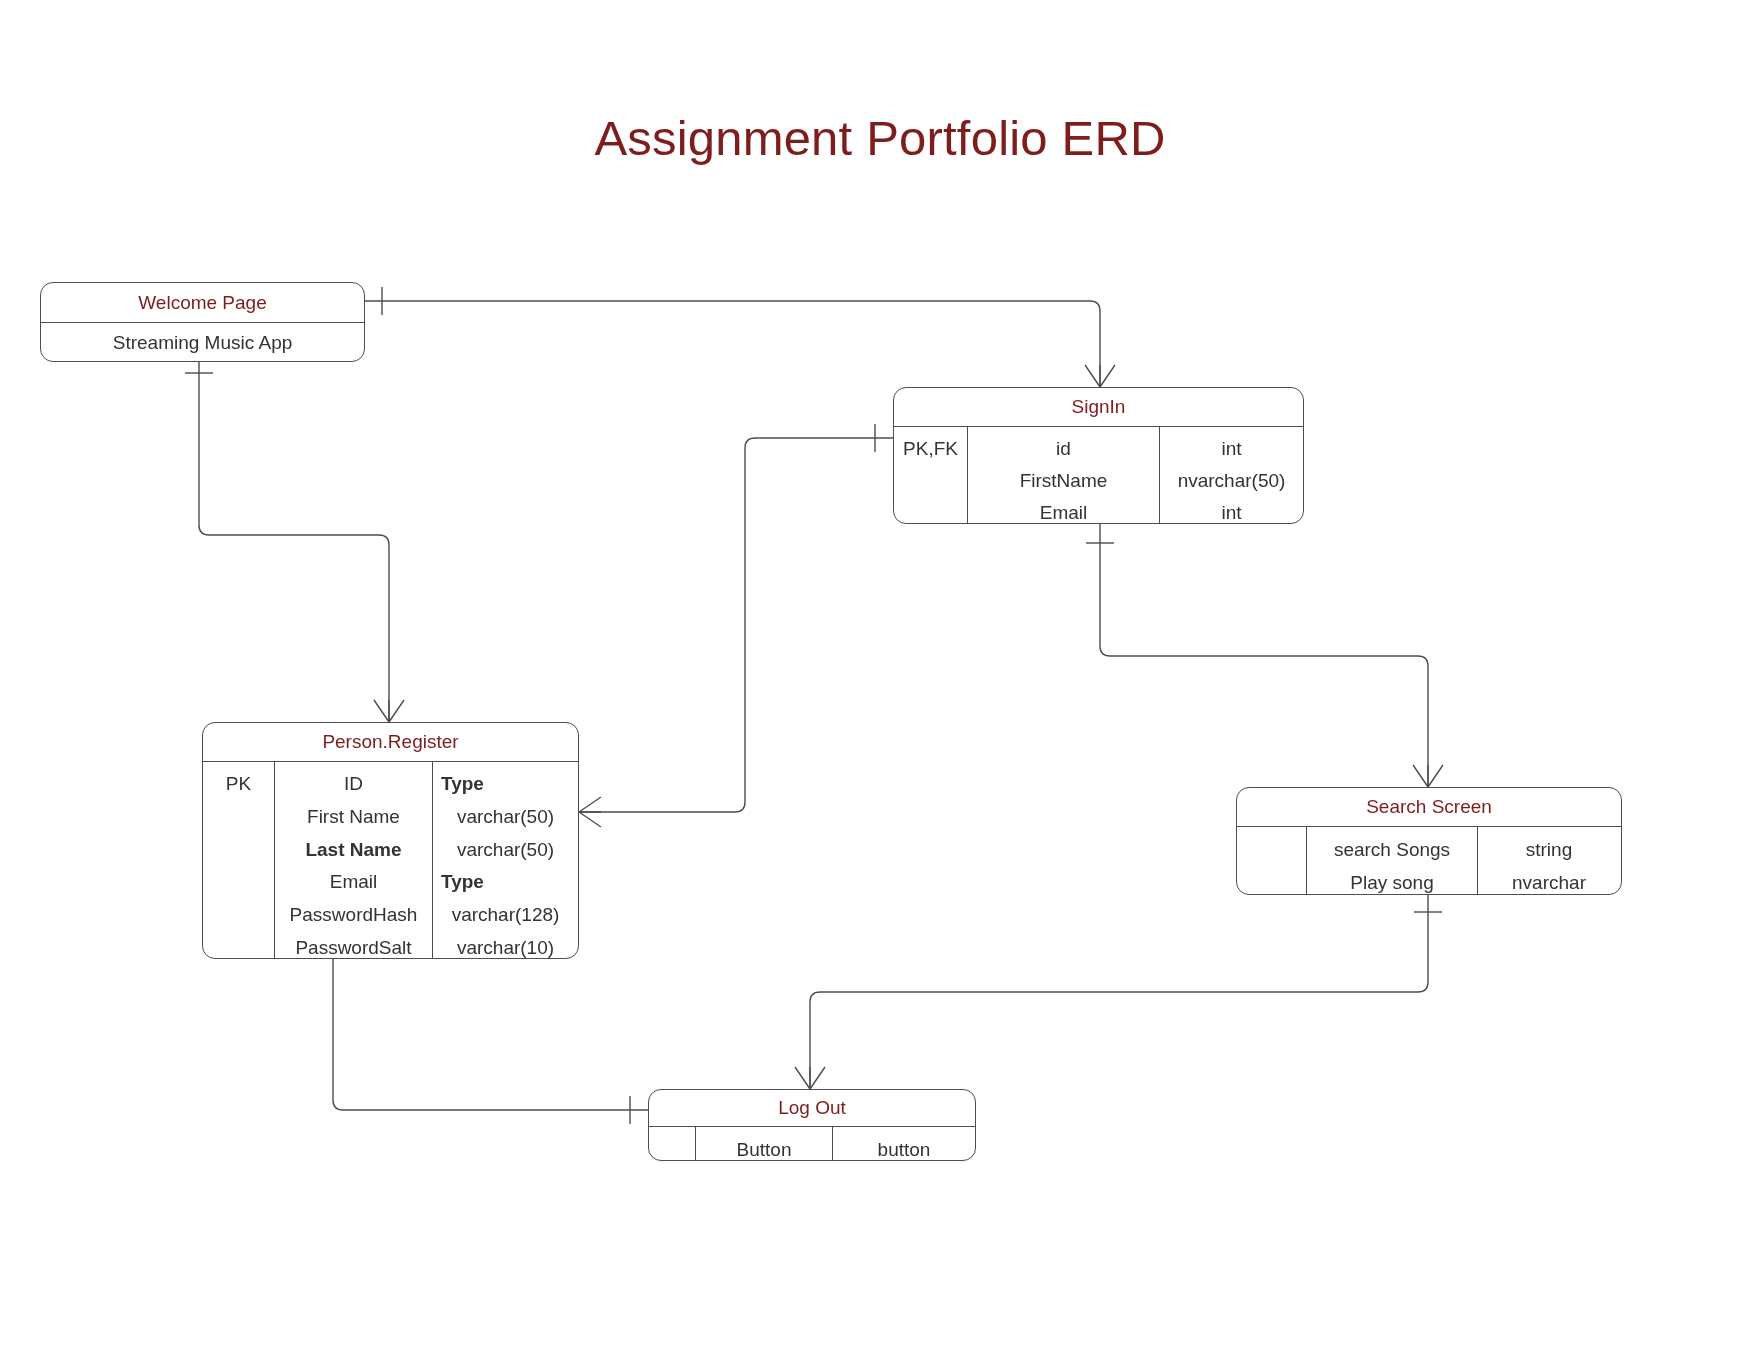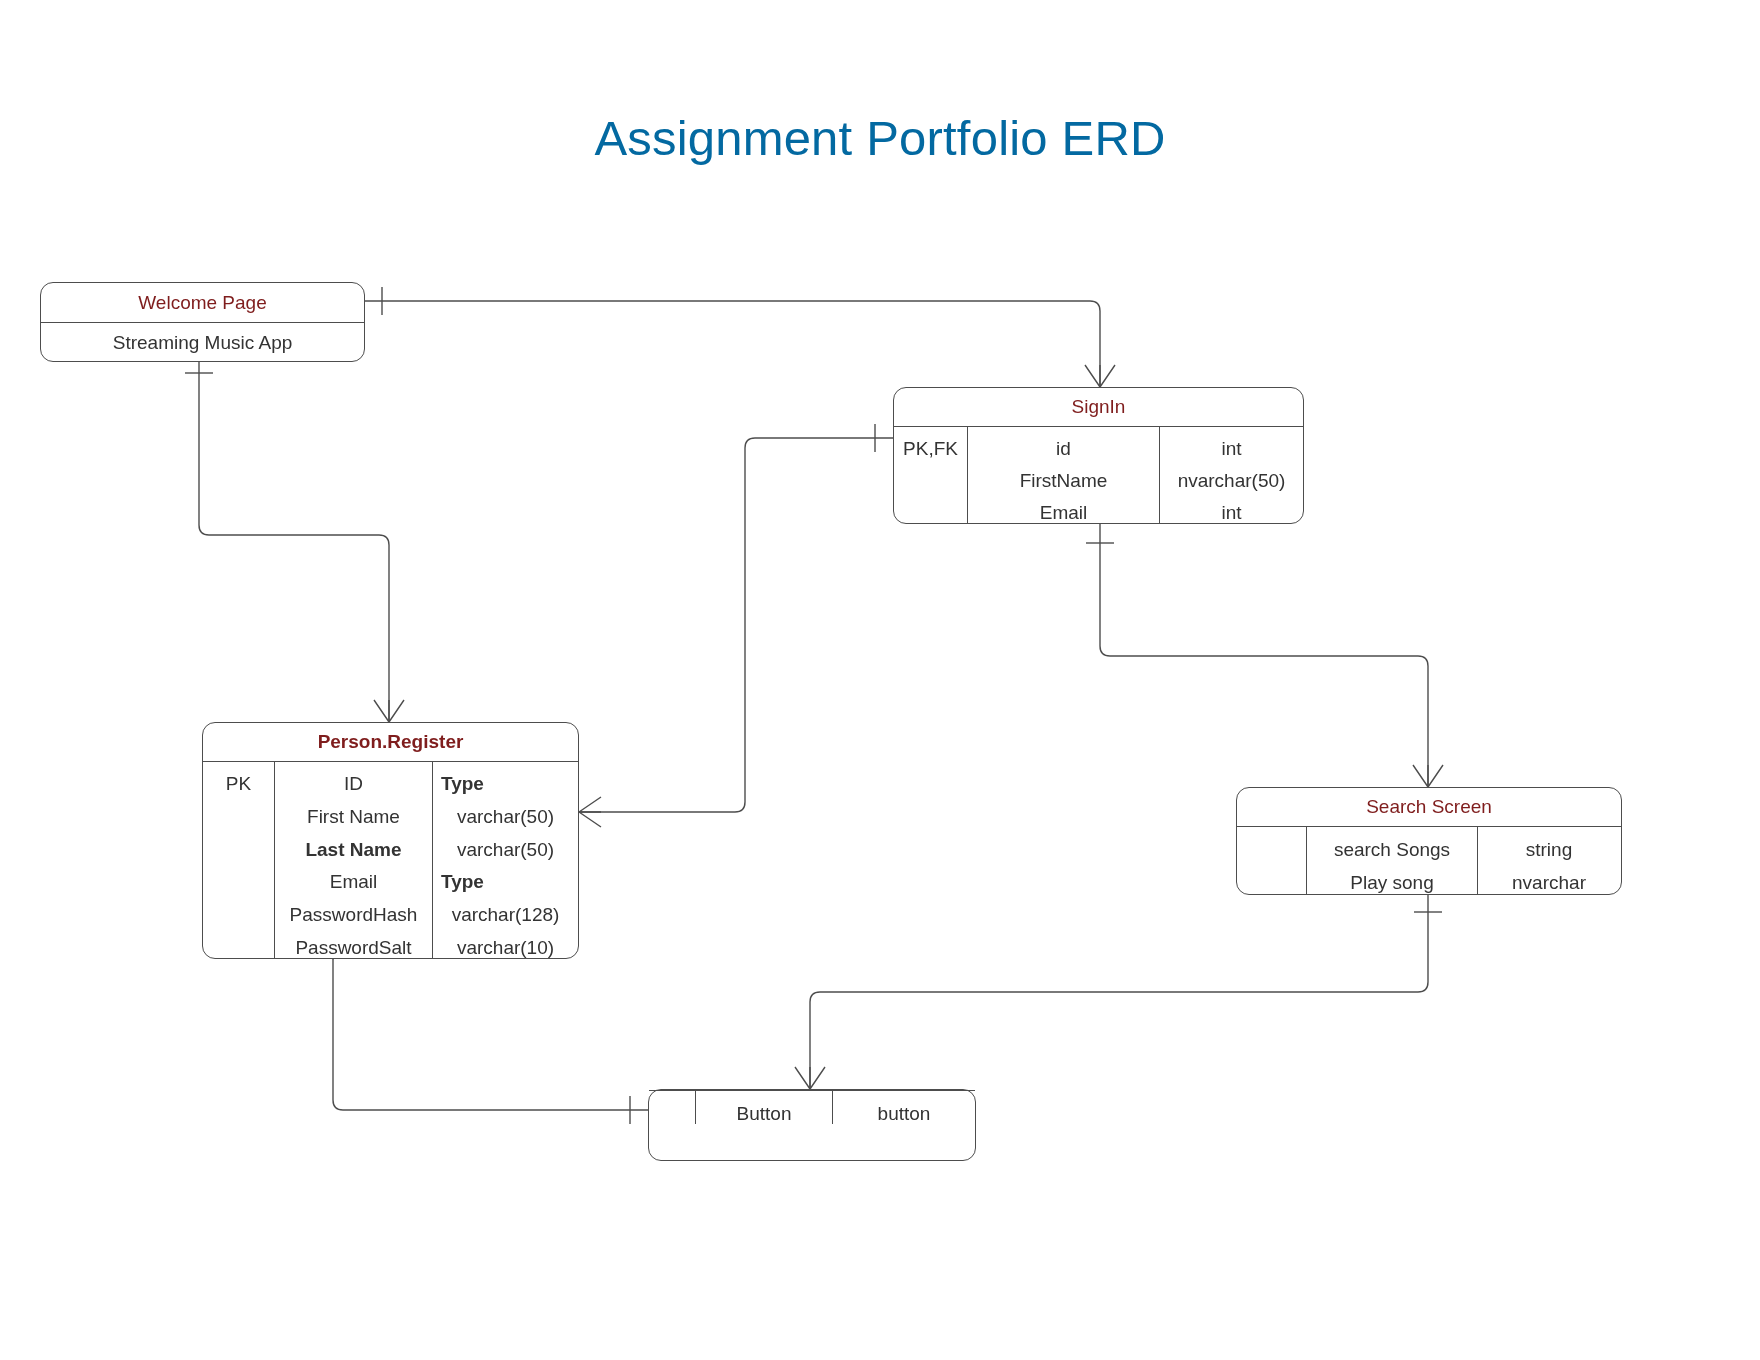--- a/index.html
+++ b/index.html
@@ -28,21 +28,21 @@
     pointer-events: none;
   }
   .diagram-title {
     position: absolute;
     left: 0;
     top: 110px;
     width: 1760px;
     text-align: center;
     font-size: 49px;
     font-weight: 400;
-    color: #0369a1;
+    color: #7f1d1d;
     letter-spacing: 0.2px;
     white-space: nowrap;
   }
   
   .entity {
     position: absolute;
     box-sizing: border-box;
     background: #ffffff;
     border: 1.3px solid #4d4d4d;
     border-radius: 13px;
@@ -107,21 +107,21 @@
 
   #ent-signin       { left: 893px;  top: 387px;  width: 411px;  height: 137px; }
   #ent-signin .entity-title { height: 38px; }
   #ent-signin .entity-body  { height: 97px; }
   #ent-signin .c1 { width: 73px; }
   #ent-signin .c2 { width: 192px; }
   #ent-signin .c3 { width: 144px; }
   #ent-signin .cell { height: 32.3px; }
 
   #ent-person       { left: 202px;  top: 722px;  width: 377px;  height: 237px; }
-  #ent-person .entity-title { height: 38px; font-weight: bold; }
+  #ent-person .entity-title { height: 38px; }
   #ent-person .entity-body  { height: 197px; }
   #ent-person .c1 { width: 71px; }
   #ent-person .c2 { width: 158px; }
   #ent-person .c3 { width: 146px; }
   #ent-person .cell { height: 32.6px; }
 
   #ent-search       { left: 1236px; top: 787px;  width: 386px;  height: 108px; }
   #ent-search .entity-title { height: 38px; }
   #ent-search .entity-body  { height: 68px; }
   #ent-search .c1 { width: 69px; }
@@ -245,20 +245,21 @@
         <div class="cell">Play song</div>
       </div>
       <div class="col c3">
         <div class="cell">string</div>
         <div class="cell">nvarchar</div>
       </div>
     </div>
   </div>
 
   <div class="entity" id="ent-logout">
+    <div class="entity-title">Log Out</div>
     <div class="entity-body">
       <div class="col c1">
         <div class="cell"></div>
       </div>
       <div class="col c2">
         <div class="cell">Button</div>
       </div>
       <div class="col c3">
         <div class="cell">button</div>
       </div>

